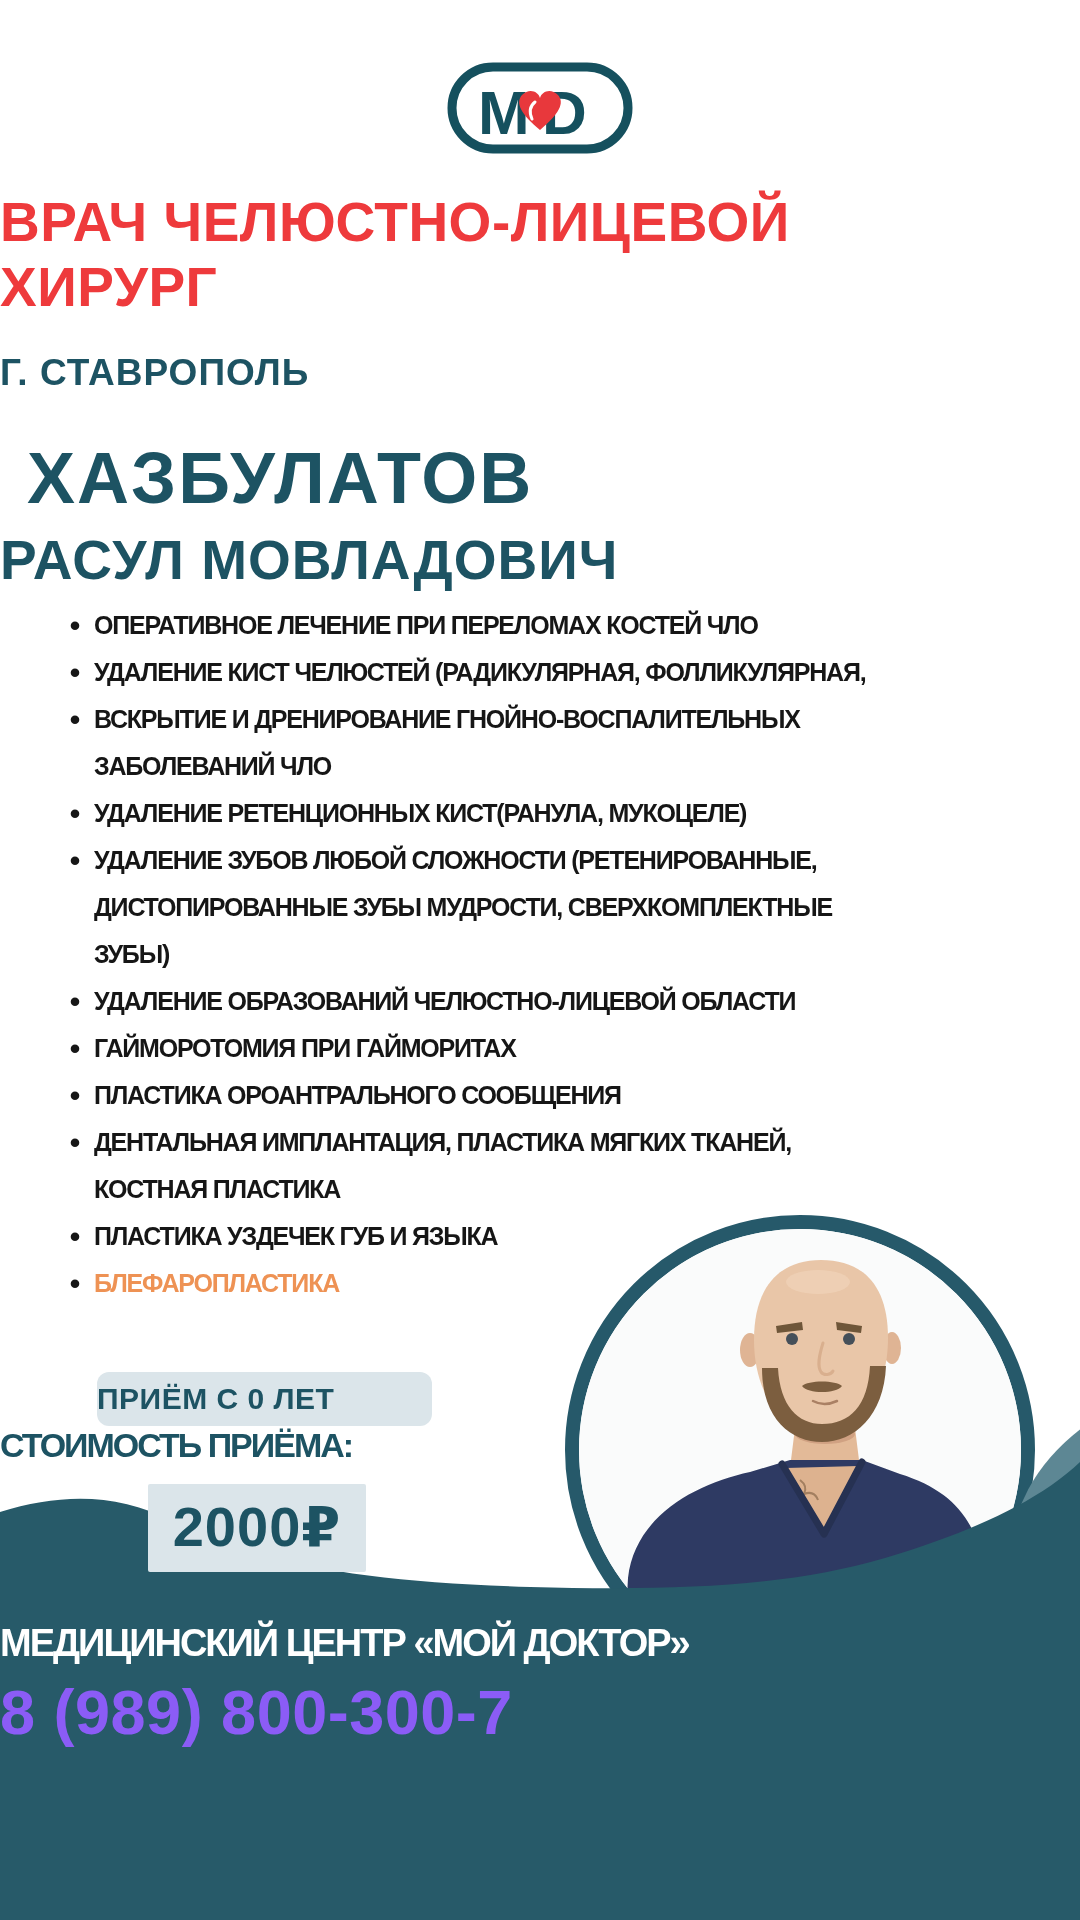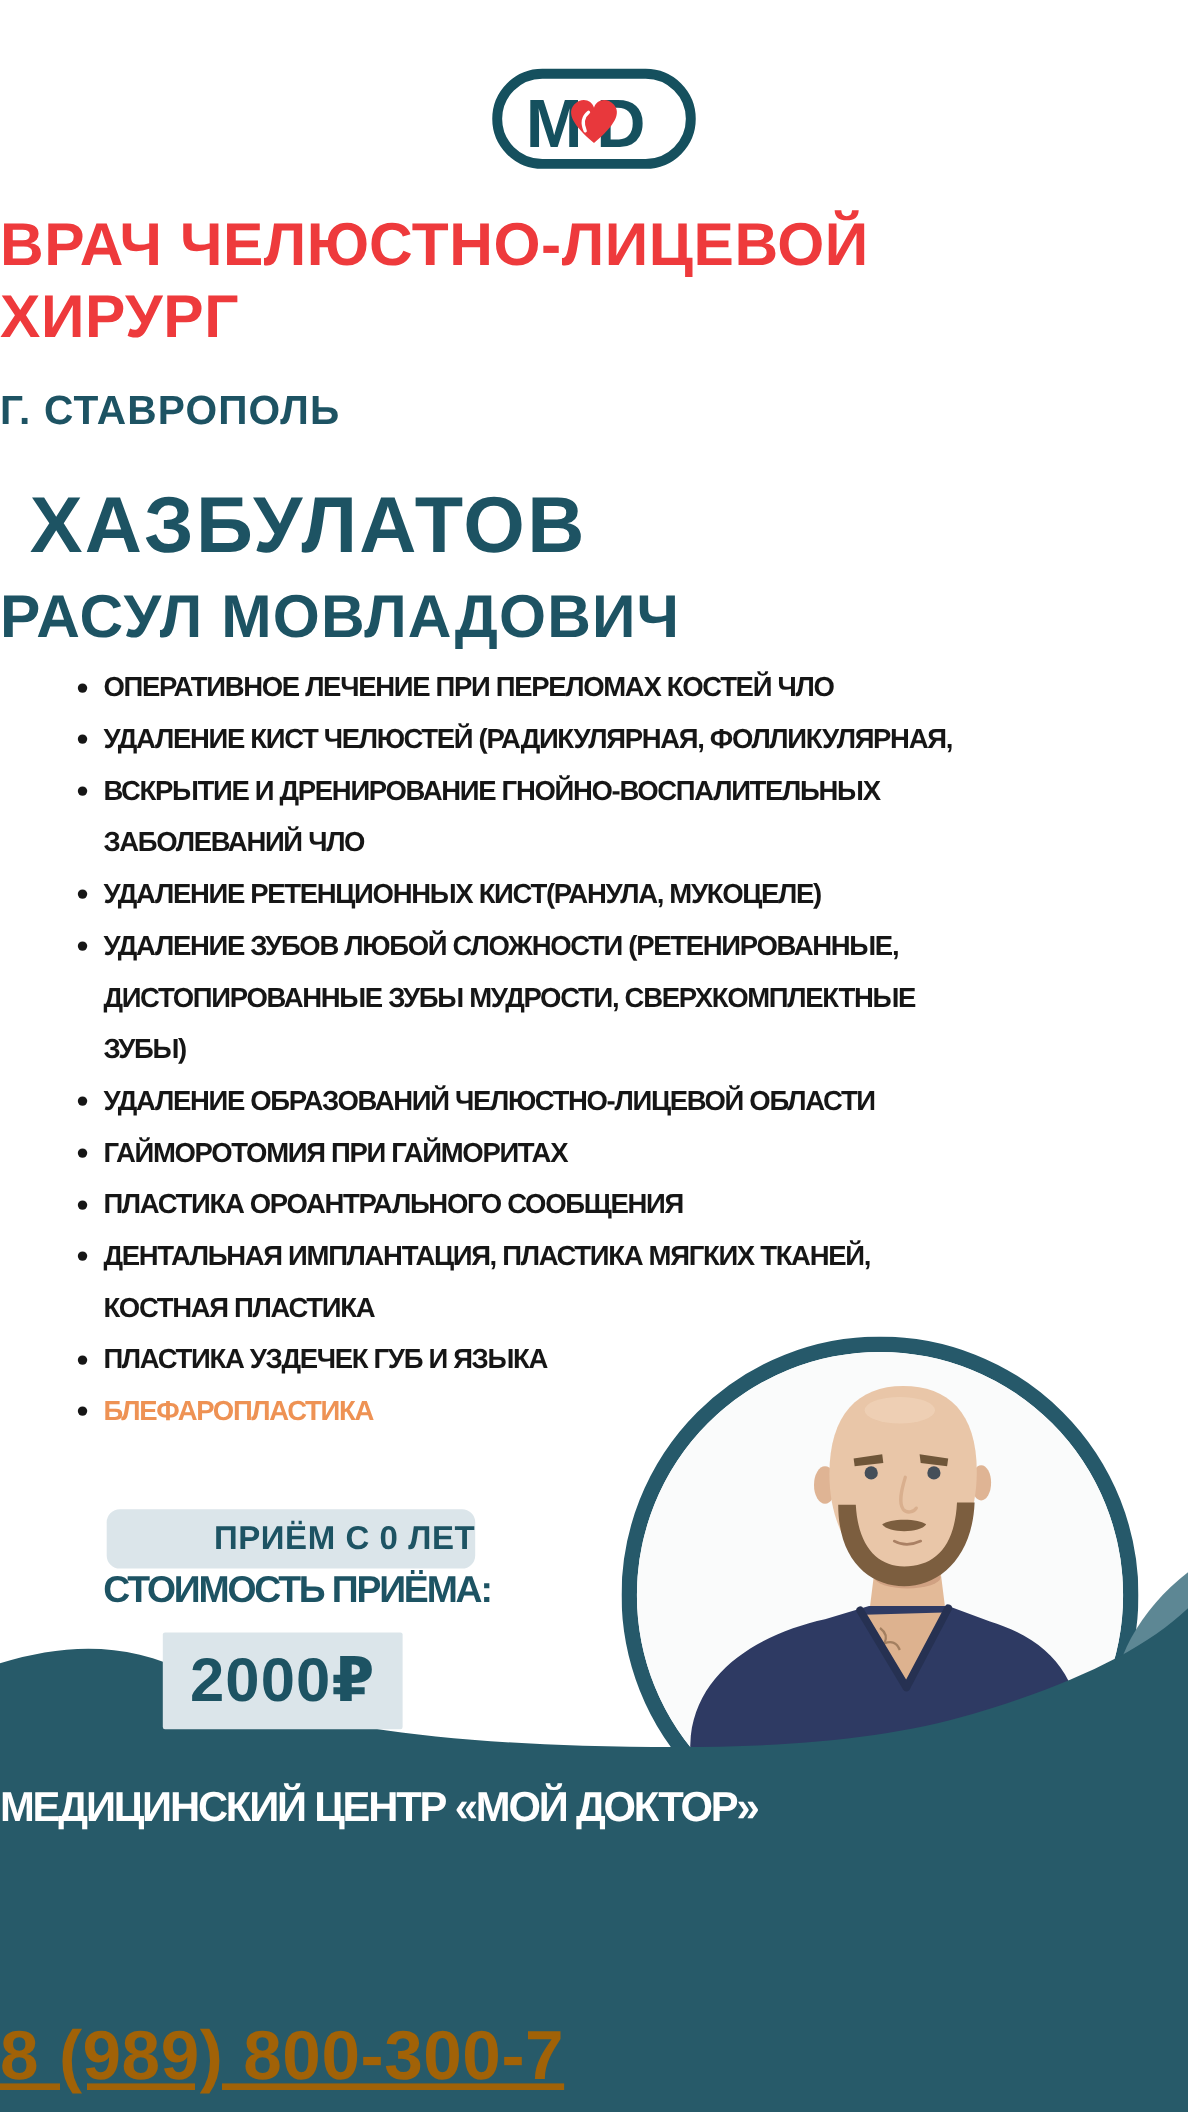--- a/index.html
+++ b/index.html
@@ -19,29 +19,29 @@
   .firstmiddle{top:528px; font-size:55px; letter-spacing:1px; color:var(--teal-text);}
 
   
   .services{top:602px; left:56px; width:990px;}
   .svc-row{display:flex; align-items:center; height:47px; font-size:25px; letter-spacing:-1.2px; color:var(--bullet); white-space:nowrap;}
   .svc-row .dot{width:38px; font-size:30px; letter-spacing:0; color:var(--bullet); text-align:center; flex:0 0 38px;}
   .svc-row.hl .txt{color:var(--orange);}
 
   
   .age-badge{left:97px; top:1372px; width:335px; height:54px; background:var(--badge-bg); border-radius:12px;
-    color:var(--teal-text); font-size:30px; line-height:54px; text-align:right; letter-spacing:.5px;}
-  .price-label{left:0; top:1426px; width:540px; text-align:center; font-size:34px; letter-spacing:-2px; color:var(--teal-text);}
+    color:var(--teal-text); font-size:30px; line-height:54px; text-align:left; letter-spacing:.5px;}
+  .price-label{left:0; top:1426px; width:540px; font-size:34px; letter-spacing:-2px; color:var(--teal-text);}
   .price-badge{left:148px; top:1484px; width:218px; height:88px; background:var(--badge-bg); border-radius:2px;
     color:var(--teal-text); font-size:56px; line-height:86px; letter-spacing:1px; text-align:center;}
 
   
   .clinic{top:1622px; font-size:38px; letter-spacing:-2px; color:#ffffff;}
   .address{top:1679px; font-size:35px; letter-spacing:-2.5px; color:#ffffff;}
-  .phone{top:1833px; font-size:63px; letter-spacing:.5px; color:#a16207;text-decoration:underline;}
+  .phone{top:1676px; font-size:63px; letter-spacing:.5px; color:#8b5cf6;}
 
   .decor, .logo-svg, .photo-svg{display:block;}
   .logo-wrap{left:445px; top:60px; width:190px; height:96px;}
   .photo-wrap{left:565px; top:1215px; width:470px; height:470px;}
 </style>
 </head>
 <body>
 
 <div class="page">
 

